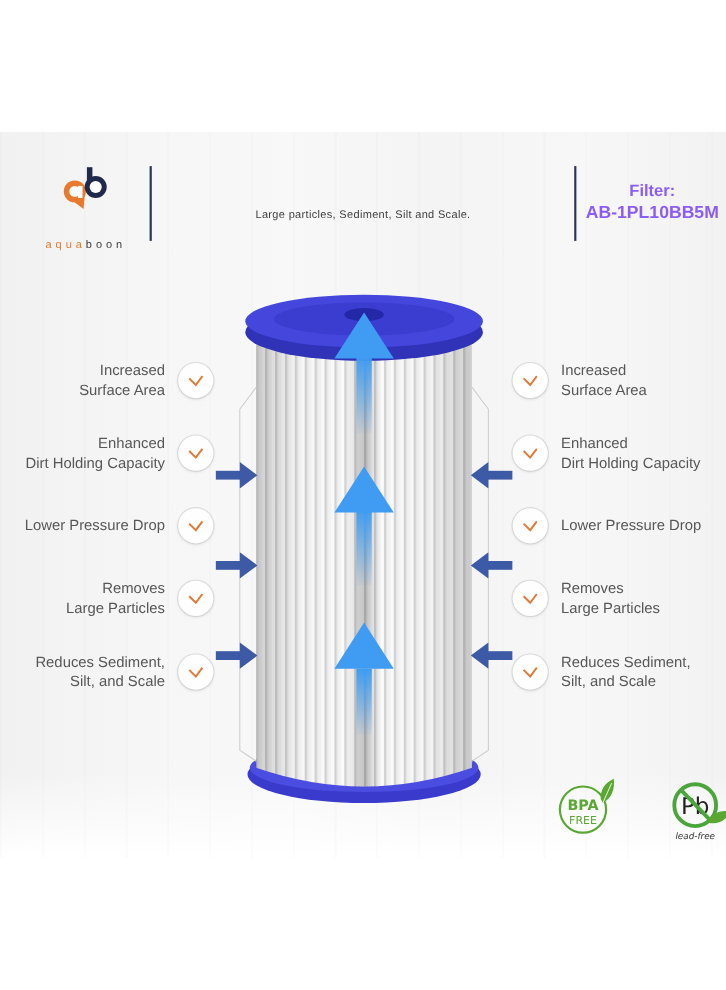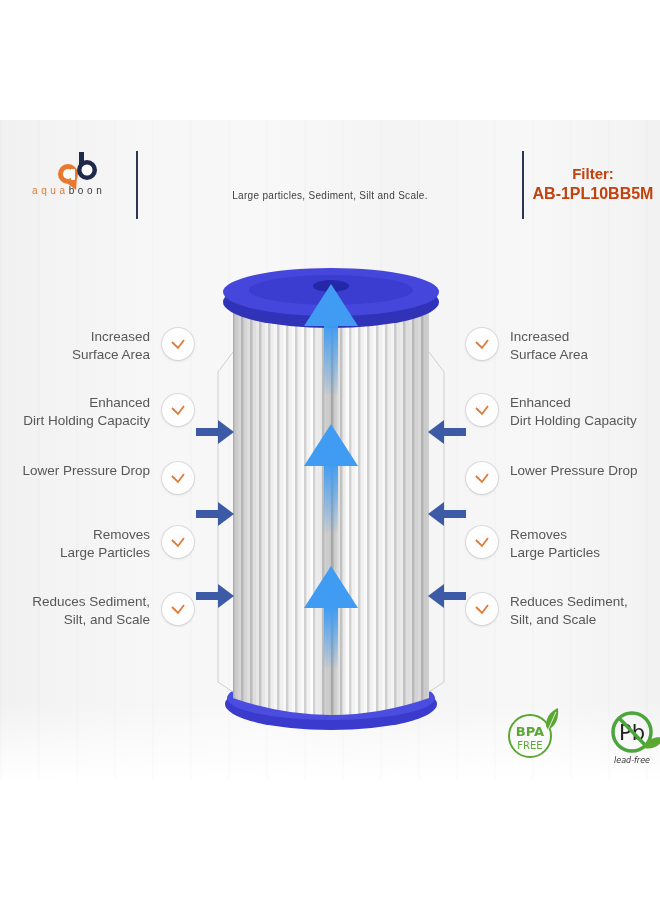--- a/index.html
+++ b/index.html
@@ -16,48 +16,48 @@
     content: ""; position: absolute; inset: 0;
     background:
       repeating-linear-gradient(90deg, rgba(0,0,0,0.012) 0 2px, rgba(0,0,0,0) 2px 38px);
   }
 
   
   .header { position: absolute; top: 145px; left: 0; width: 660px; height: 80px; }
   .logo { position: absolute; left: 32px; top: 0; width: 92px; height: 80px; }
   .logo-mark { position: absolute; left: 22px; top: 5px; width: 46px; height: 42px; }
   .logo-text {
-    position: absolute; left: 0; top: 40px; width: 92px; 
+    position: absolute; left: 0; top: 72px; width: 92px; text-align: center;
     font-size: 10px; letter-spacing: 3.6px; color: #3a3a3a;
   }
   .logo-text .a { color: #e8792e; }
   .divider { position: absolute; top: 6px; width: 2px; height: 68px; background: #2c3654; }
   .divider.one { left: 136px; }
   .divider.two { left: 522px; }
   .headline {
     position: absolute; left: 140px; width: 380px; top: 14px; text-align: center;
     font-family: "DejaVu Sans", sans-serif; font-weight: 700; font-size: 23px;
     color: #e8792e; letter-spacing: 0.2px;
   }
   .subline {
     position: absolute; left: 140px; width: 380px; top: 45px; text-align: center;
     font-size: 10px; color: #3e3e3e; letter-spacing: 0.3px;
   }
   .filter-label, .filter-model {
     position: absolute; left: 526px; width: 134px; text-align: center;
-    font-weight: 700; color: #c2410c;
+    font-weight: 700; color: #8b5cf6;
   }
   .filter-label { top: 20px; font-size: 15px; }
   .filter-model { top: 40px; font-size: 16px; }
 
   
   .product { position: absolute; left: 196px; top: 262px; width: 270px; height: 480px; }
 
   
-  .feature { position: absolute; display: flex; }
+  .feature { position: absolute; display: flex; align-items: center; }
   .feature.left { right: 466px; flex-direction: row; }
   .feature.right { left: 466px; flex-direction: row; }
   .feature .txt { font-size: 13.5px; line-height: 18px; color: #575757; }
   .feature.left .txt { text-align: right; margin-right: 12px; }
   .feature.right .txt { text-align: left; margin-left: 12px; }
   .check {
     width: 32px; height: 32px; border-radius: 50%; background: #fefefe;
     box-shadow: 0 0 0 1px rgba(200,200,200,0.55), 0 1px 3px rgba(0,0,0,0.12);
     display: flex; align-items: center; justify-content: center; flex: 0 0 32px;
   }

